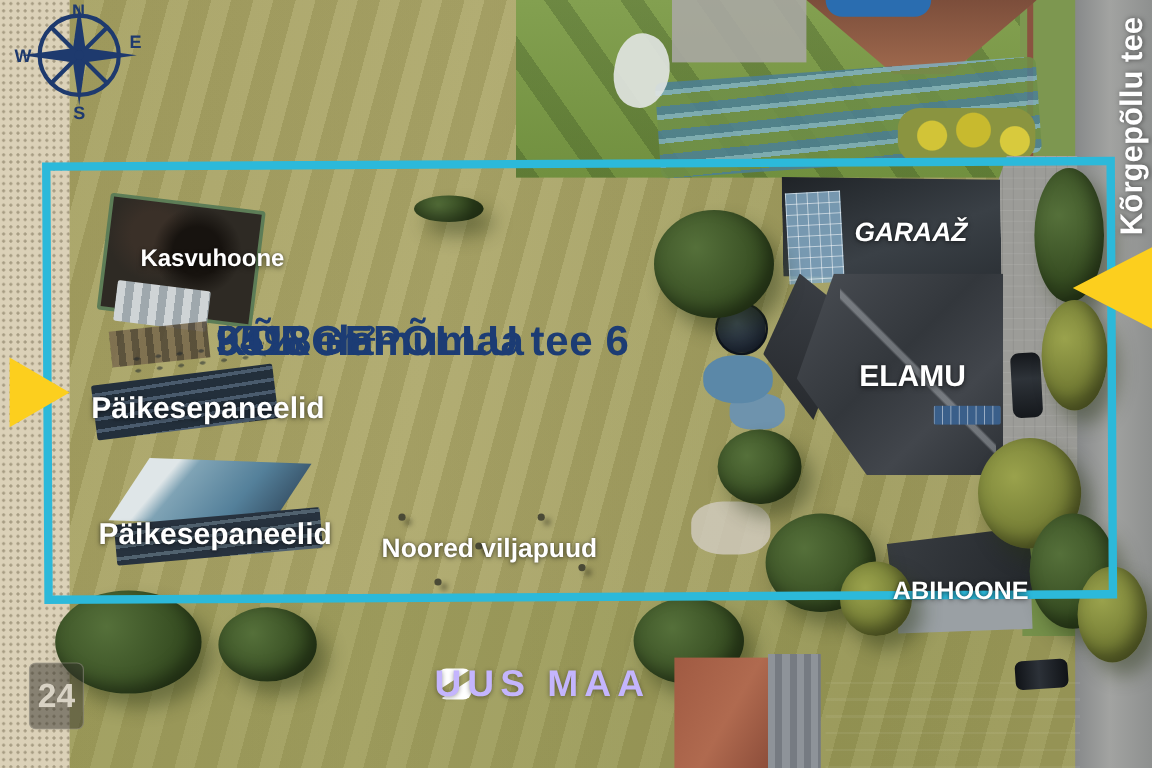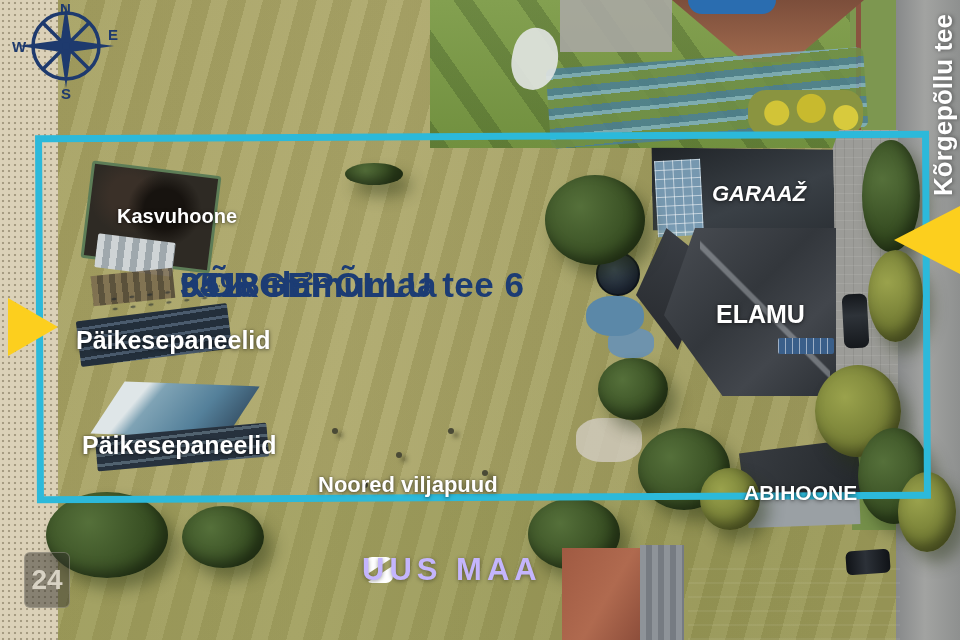--- a/index.html
+++ b/index.html
@@ -211,21 +211,21 @@
       <text x="2" y="52">W</text>
     </g>
   </svg>
 
   <div class="lbl" style="left:88px;top:205px;font-size:20px;padding-left:29px;">Kasvuhoone</div>
   <div class="lbl" style="left:76px;top:326px;font-size:25px;">Päikesepaneelid</div>
   <div class="lbl" style="left:82px;top:431px;font-size:25px;">Päikesepaneelid</div>
   <div class="lbl" style="left:712px;top:181px;font-size:22px;font-style:italic;">GARAAŽ</div>
   <div class="lbl" style="left:716px;top:300px;font-size:25px;">ELAMU</div>
   <div class="lbl" style="left:744px;top:465px;font-size:21px;margin-top:16px;">ABIHOONE</div>
-  <div class="lbl" style="left:318px;top:444px;font-size:22px;margin-top:28px;">Noored viljapuud</div>
+  <div class="lbl" style="left:318px;top:444px;font-size:22px;">Noored viljapuud</div>
 
   <div class="title-block">
     <div>KÕRGEPÕLLU tee 6</div>
     <div>3518 m²</div>
     <div>94% elamumaa</div>
   </div>
 
   <div class="street-name">Kõrgepõllu tee</div>
 
   <div class="badge-24">24</div>

